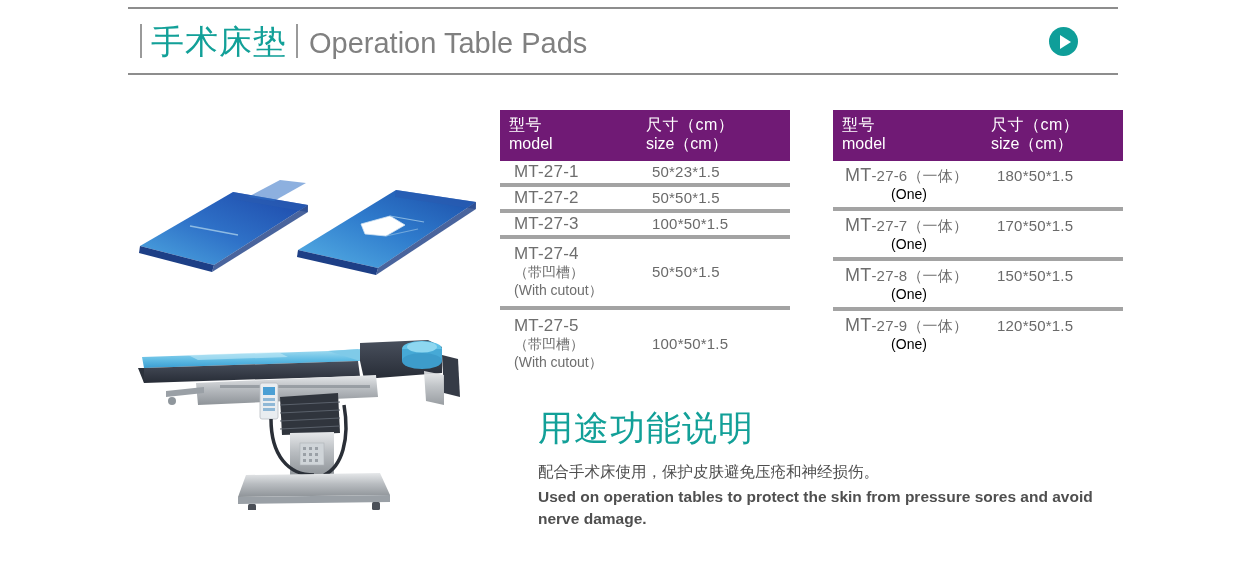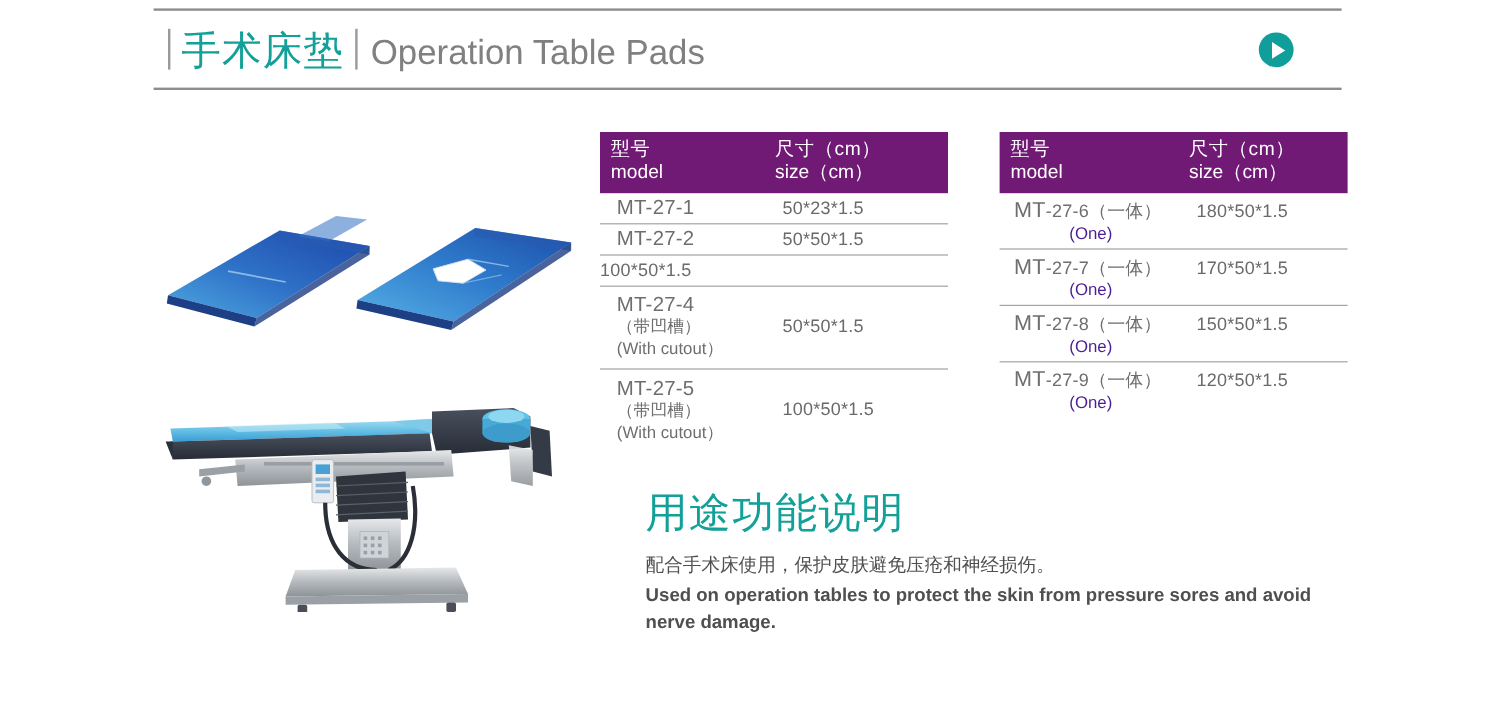--- a/index.html
+++ b/index.html
@@ -117,21 +117,21 @@
   .tbl-head .en { font-size: 16px; }
 
   #spec-table-left .tbl-head .c-model { width: 152px; padding-left: 9px; }
   #spec-table-left .tbl-head .c-size  { width: 138px; }
   #spec-table-right .tbl-head .c-model { width: 140px; padding-left: 9px; }
   #spec-table-right .tbl-head .c-size  { width: 150px; text-align: left; padding-left: 24px; }
 
   .tbl-row {
     display: flex;
     align-items: center;
-    border-bottom: 1px solid #a3a3a3;
+    border-bottom: 4px solid #a3a3a3;
     color: #6a6a6a;
   }
   .tbl-row:last-child { border-bottom: none; }
 
   #spec-table-left .tbl-row .c-model { width: 152px; padding-left: 14px; }
   #spec-table-left .tbl-row .c-size  { width: 138px; }
 
   #spec-table-left .tbl-row.simple { height: 26px; }
   #spec-table-left .tbl-row.tall   { min-height: 69px; padding: 5px 0 6px 0; }
 
@@ -152,21 +152,21 @@
     width: 140px;
     padding-left: 12px;
     white-space: nowrap;
   }
   #spec-table-right .c-size {
     width: 150px;
     padding-left: 24px;
   }
   #spec-table-right .r-one {
     font-size: 14px;
-    color: #4c1d95;
+    color: #000000;
     padding-left: 12px;
     width: 140px;
     text-align: center;
   }
   #spec-table-right .model-main .mt { font-size: 18px; }
   #spec-table-right .model-main .rest { font-size: 15px; }
 
   
   #function-block {
     position: absolute;
@@ -372,20 +372,23 @@
   <div class="tbl-row simple">
     <div class="c-model">
       <span class="model-main">MT-27-2</span>
     </div>
     <div class="c-size">
       <span class="size-val">50*50*1.5</span>
     </div>
   </div>
 
   <div class="tbl-row simple">
+    <div class="c-model">
+      <span class="model-main">MT-27-3</span>
+    </div>
     <div class="c-size">
       <span class="size-val">100*50*1.5</span>
     </div>
   </div>
 
   <div class="tbl-row tall">
     <div class="c-model">
       <div class="model-main">MT-27-4</div>
       <div class="model-sub">（带凹槽）</div>
       <div class="model-sub">(With cutout）</div>

